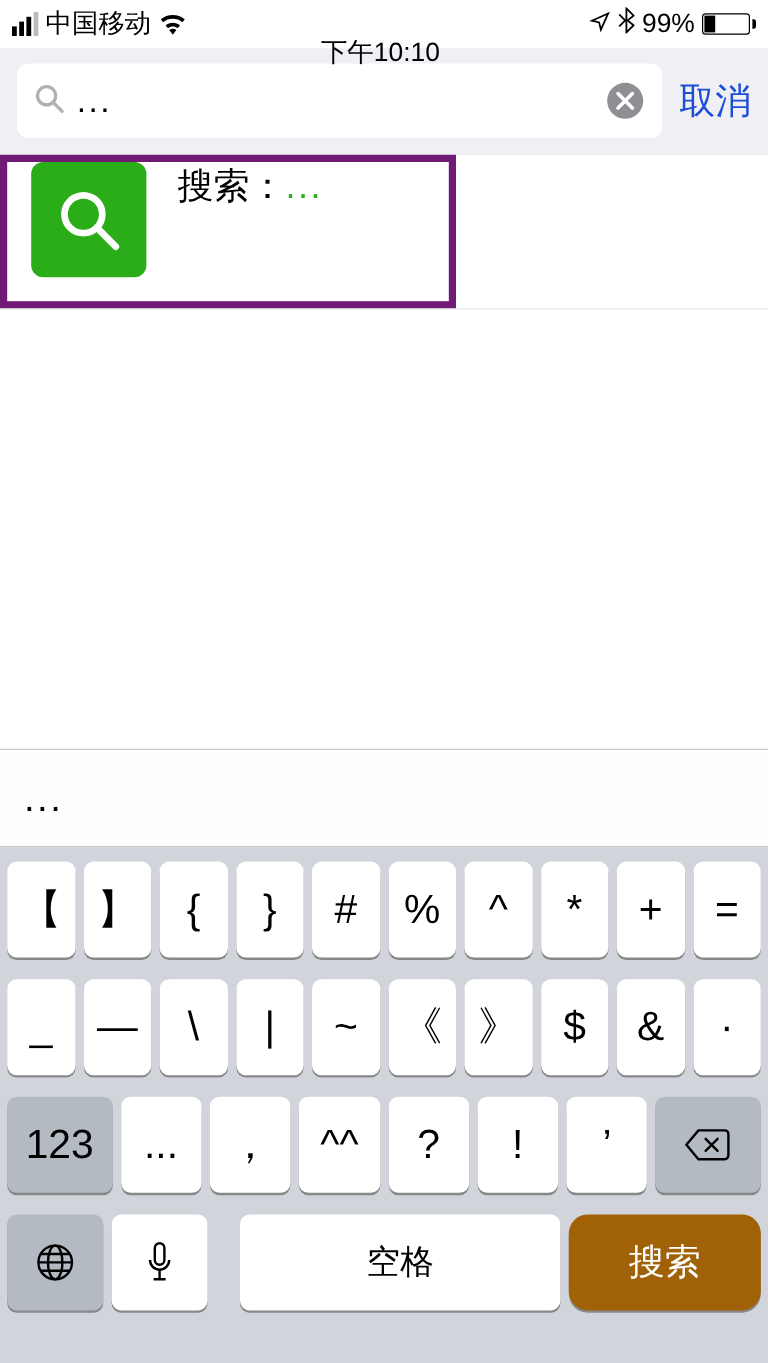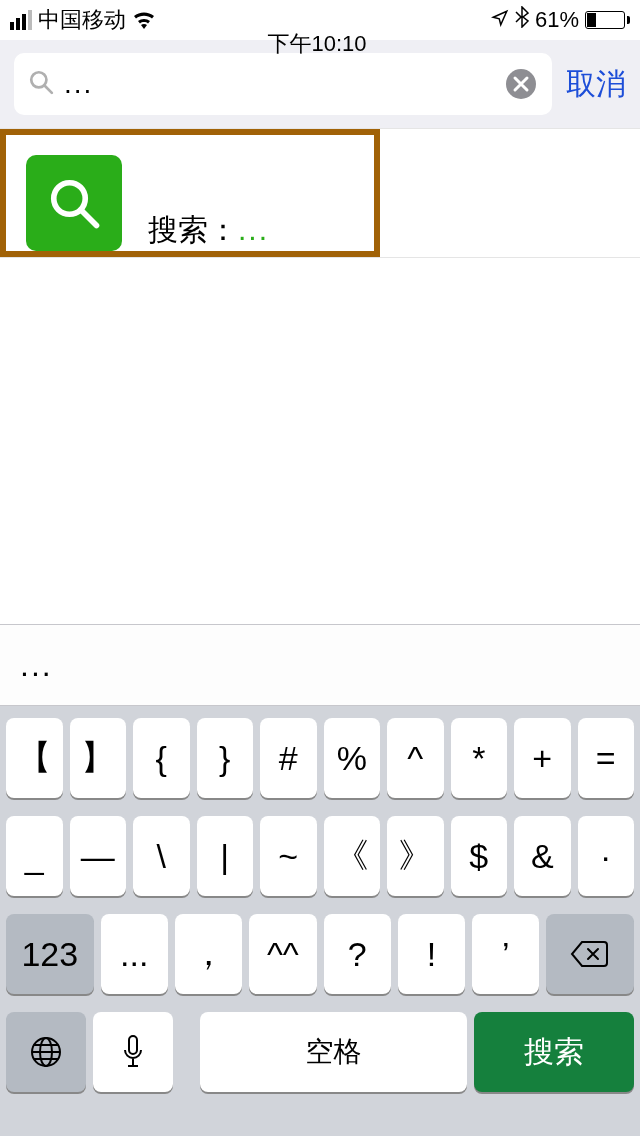--- a/index.html
+++ b/index.html
@@ -24,36 +24,36 @@
   
   .search-header { height:88px; background:#efeff4; display:flex; align-items:center; padding:0 14px; gap:14px;}
   .search-box { flex:1; height:62px; background:#fff; border-radius:10px; display:flex; align-items:center; padding:0 14px; gap:10px;}
   .search-box .mag { color:#b0b0b0; }
   .search-text { flex:1; font-size:28px; color:#000; letter-spacing:2px;}
   .clear-btn { width:34px; height:34px; }
   .cancel-btn { color:#1d4ed8; font-size:30px; }
 
   
   .results { background:#fff; border-top:1px solid #e5e5e5;}
-  .result-row { display:flex; align-items:flex-end; height:128px; padding:0 20px; border-bottom:1px solid #e5e5e5; gap:26px; border:6px solid #a16207; width:380px; margin:0; }
+  .result-row { display:flex; align-items:flex-start; height:128px; padding:0 20px; border-bottom:1px solid #e5e5e5; gap:26px; border:6px solid #701a75; width:380px; margin:0; }
   .result-icon { width:96px; height:96px; background:#2aad19; border-radius:10px; display:flex; align-items:center; justify-content:center;}
   .result-label { font-size:30px; color:#000; }
   .result-term { color:#2aad19; letter-spacing:2px;}
   .below-line { border-bottom:1px solid #e5e5e5; }
 
   
   .suggest-bar { position:absolute; left:0; right:0; top:624px; height:82px; border-top:1px solid #c7c7cc; border-bottom:1px solid #c7c7cc; background:#fdfdfd; display:flex; align-items:center; padding:0 20px; font-size:32px; letter-spacing:2px;}
 
   
   .keyboard { position:absolute; left:0; right:0; bottom:0; height:430px; background:#d1d4da; padding:12px 6px 6px 6px; display:flex; flex-direction:column; gap:18px;}
   .krow { display:flex; gap:7px; }
   .key { background:#fff; border-radius:8px; box-shadow:0 2px 0 #888; display:flex; align-items:center; justify-content:center; font-size:34px; height:80px; flex:1; color:#000;}
   .key.small { font-size:34px; }
   .key.func { background:#b4bac2; }
-  .key.blue { background:#15803d; color:#fff; font-size:30px;}
+  .key.blue { background:#a16207; color:#fff; font-size:30px;border-radius:16px;}
   .key.space { flex:4; font-size:28px;margin-left:20px;}
   .row3 { padding:0 0px; }
   .kb-icon svg { display:block; }
 </style>
 </head>
 <body>
 
 <div class="status-bar">
   <div class="status-left">
     <span class="signal-bars">
@@ -74,21 +74,21 @@
     <span>
       <svg width="18" height="18" viewBox="0 0 24 24">
           <path d="M3 11l18-8-8 18-2-8-8-2z" fill="none" stroke="#000" stroke-width="2"></path>
         </svg>
     </span>
     <span>
       <svg width="14" height="22" viewBox="0 0 14 22">
           <path d="M7 1v20l6-6-5-4 5-4-6-6zM1 6l5 5-5 5" fill="none" stroke="#000" stroke-width="1.5"></path>
         </svg>
     </span>
-    <span>61%</span>
+    <span>99%</span>
     <span class="battery">
       <span class="battery-body">
           <span class="battery-fill"></span>
         </span>
       <span class="battery-cap"></span>
     </span>
   </div>
 </div>
 
 <div class="search-header">

